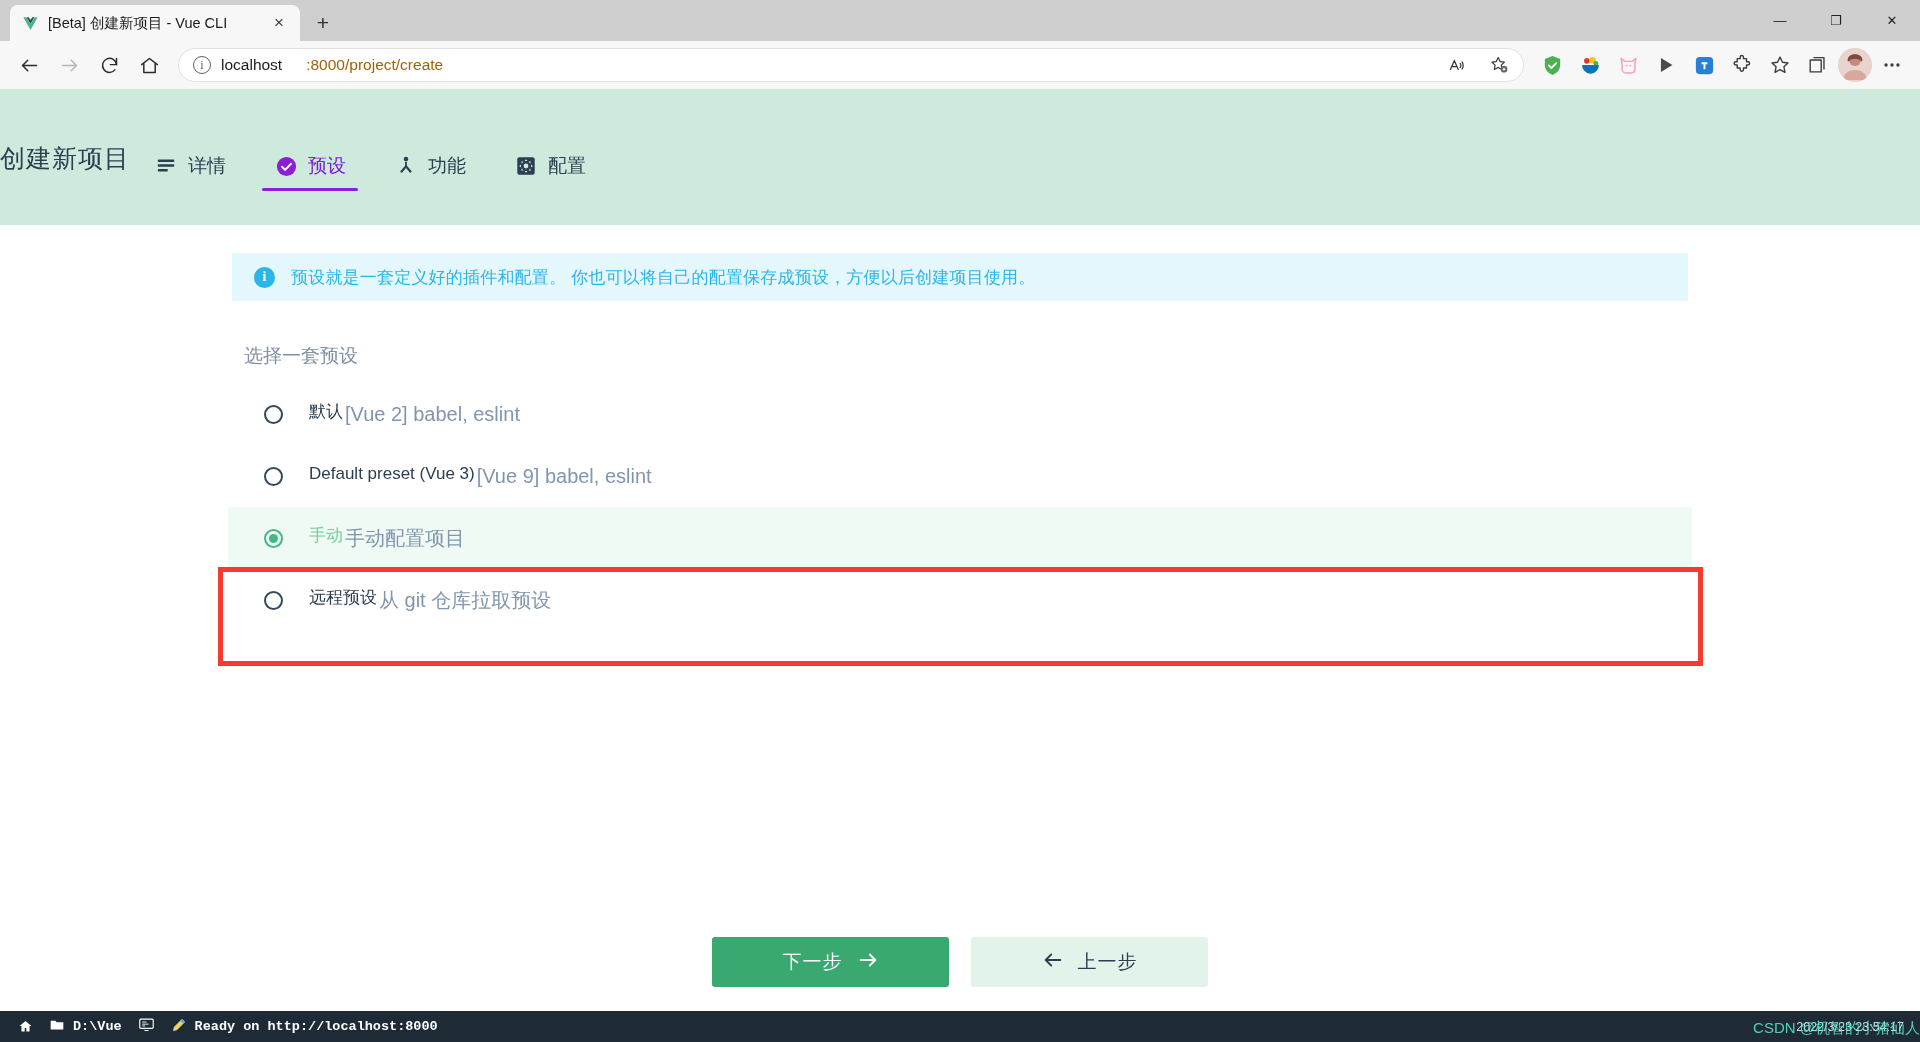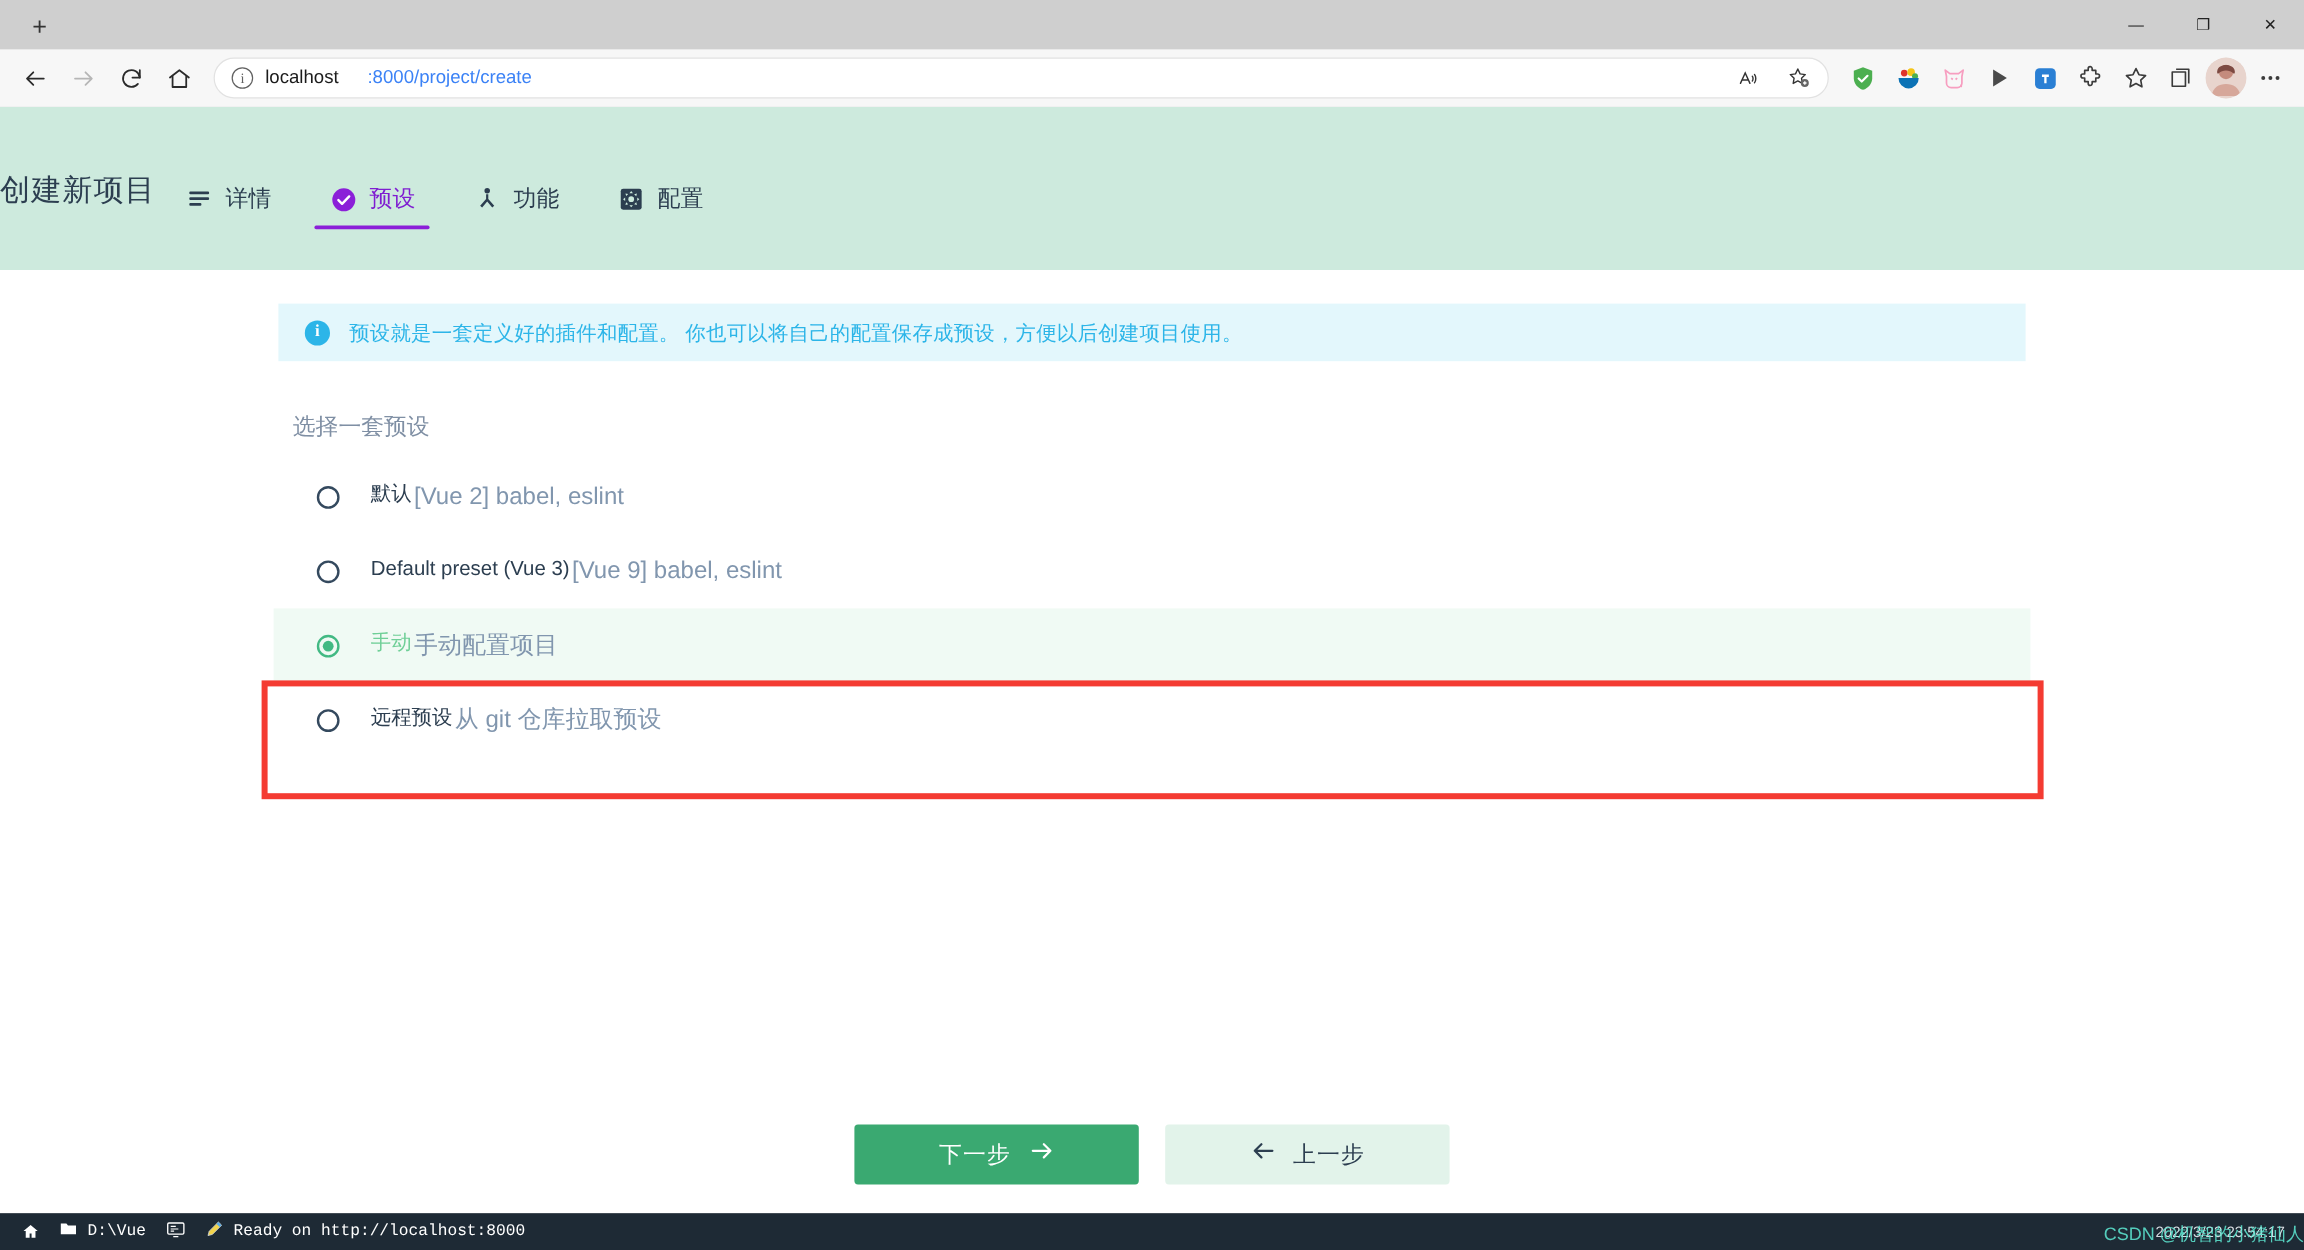--- a/index.html
+++ b/index.html
@@ -128,21 +128,21 @@
     font-family: "Liberation Serif", serif;
     color: #616161;
     flex: 0 0 auto;
   }
   .url {
     flex: 1 1 auto;
     font-size: 15.5px;
     color: #1b1b1b;
     white-space: nowrap;
   }
-  .url .dim { color: #3b82f6; padding-left: 24px; }
+  .url .dim { color: #a16207; padding-left: 24px; }
   .omni-icon {
     width: 32px; height: 30px;
     display: flex; align-items: center; justify-content: center;
     color: #333;
     flex: 0 0 auto;
   }
   .ext-zone {
     display: flex; align-items: center; gap: 2px;
   }
   .ext-btn {
@@ -346,20 +346,21 @@
   .tb-item {
     display: flex;
     align-items: center;
     gap: 8px;
     height: 31px;
     padding: 0 8px;
     color: #ffffff;
     font-family: "Liberation Mono", monospace;
     font-size: 13.5px;
     white-space: nowrap;
+    font-weight: bold;
   }
   .tb-right {
     margin-left: auto;
     display: flex;
     align-items: center;
     gap: 16px;
     color: #d7dde3;
     font-family: "Liberation Sans", sans-serif;
     font-size: 12.5px;
     padding-right: 6px;
@@ -373,20 +374,30 @@
     opacity: 0.85;
     white-space: nowrap;
   }
 </style>
 </head>
 <body>
 
 <div class="browser">
 
   <div class="tabstrip">
+    <div class="tab">
+      <span class="tab-favicon">
+        <svg width="17" height="17" viewBox="0 0 24 24">
+          <path d="M2 3h4l6 10.5L18 3h4L12 21z" fill="#41b883"></path>
+          <path d="M6.5 3h3L12 7.2 14.5 3h3L12 12.6z" fill="#35495e"></path>
+        </svg>
+      </span>
+      <span class="tab-title">[Beta] 创建新项目 - Vue CLI</span>
+      <span class="tab-close">×</span>
+    </div>
     <div class="newtab">+</div>
     <div class="win-controls">
       <div class="win-btn">—</div>
       <div class="win-btn">❐</div>
       <div class="win-btn close">✕</div>
     </div>
   </div>
 
   <div class="toolbar">
     <div class="nav-btn">

